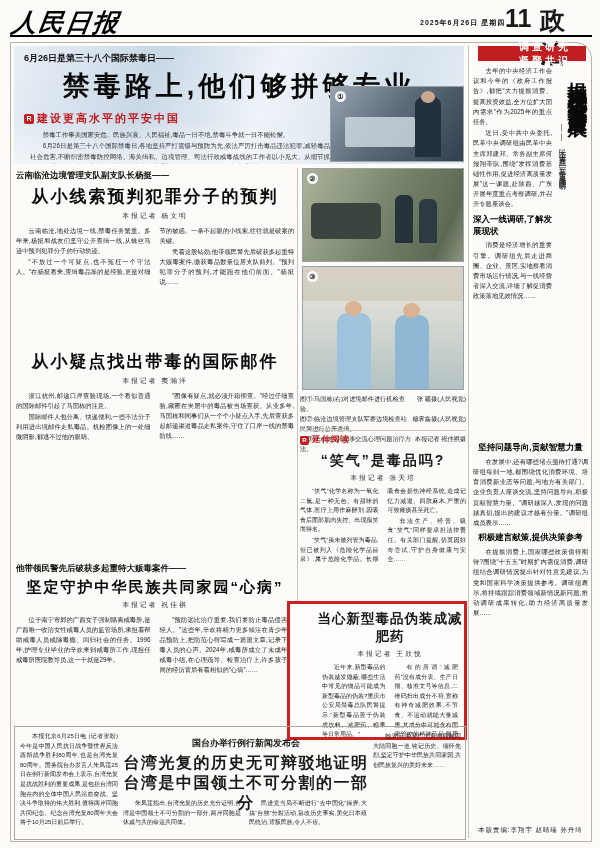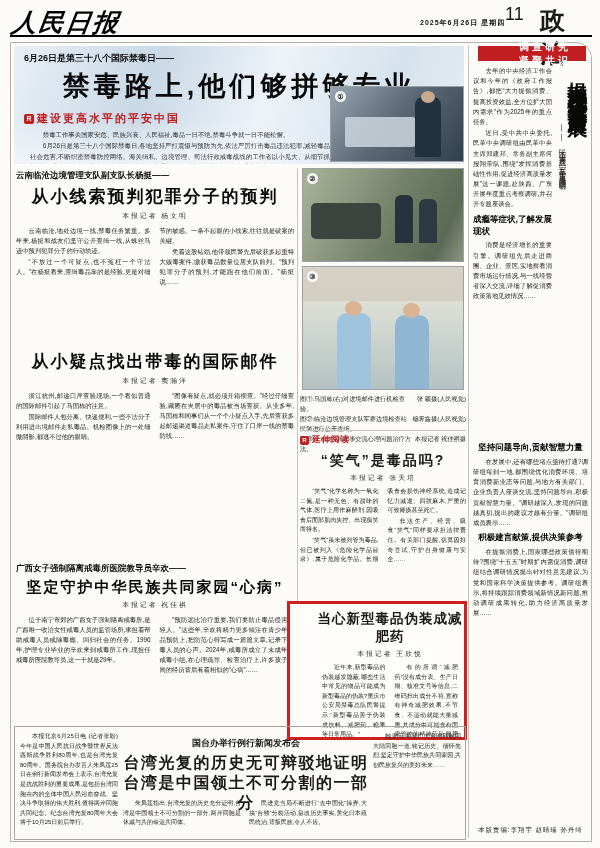--- a/index.html
+++ b/index.html
@@ -4,21 +4,21 @@
 <style>
   * { margin:0; padding:0; box-sizing:border-box; }
   html,body { background:#e9e7e2; }
   body { font-family:"Liberation Sans", sans-serif; color:#1a1a1a; }
   #page { position:relative; width:600px; height:848px; background:#fcfbf8; margin:0 auto; overflow:hidden; }
   .abs { position:absolute; }
 
   
   .logo { font-family:"Liberation Serif", serif; font-style:italic; font-weight:bold; font-size:25px; letter-spacing:2px; transform:skewX(-8deg); color:#000; }
   .m-date { font-size:7px; font-weight:bold; color:#111; letter-spacing:1px; }
-  .m-page { font-size:18px; font-weight:normal; }
+  .m-page { font-size:25px; font-weight:bold; }
   .m-sec  { font-size:25px; font-weight:bold; letter-spacing:8px; }
   .head-rule { height:2px; background:#000; }
   .frame { border:1px solid #b5b2ab; border-top-right-radius:16px; }
 
   
   .banner { background:
       radial-gradient(120% 90% at 20% 110%, rgba(255,255,255,.85) 0%, rgba(255,255,255,0) 55%),
       linear-gradient(110deg,#e9eff6 0%,#c9d8e6 30%,#eef3f8 55%,#d6e2ec 80%,#e7eef4 100%);
       overflow:hidden; }
   .kicker { font-weight:bold; font-size:9px; color:#111; }
@@ -157,21 +157,21 @@
     <div class="art-head" style="margin-top:4px;">从小疑点找出带毒的国际邮件</div>
     <div class="byline">本报记者  窦瀚洋</div>
     <div class="two-col" style="margin-top:5px; height:160px;">
         <p>浙江杭州,邮递口岸查验现场,一个看似普通的国际邮件引起了马国栋的注意。</p>
         <p>国际邮件人包分离、快递便利,一些不法分子利用进出境邮件走私毒品。机检图像上的一处细微阴影,都逃不过他的眼睛。</p>
         <p>“图像有疑点,就必须开箱彻查。”经过仔细查验,藏匿在夹层中的毒品被当场查获。从业多年,马国栋和同事们从一个个小疑点入手,先后查获多起邮递渠道毒品走私案件,守住了口岸一线的禁毒防线……</p>
       </div>
   </div>
 
   <div class="abs" style="left:16px; top:563px; width:278px; height:158px; overflow:hidden;">
-    <div class="art-kicker">广西女子强制隔离戒毒所医院教导员辛欢——</div>
+    <div class="art-kicker">他带领民警先后破获多起重特大贩毒案件——</div>
     <div class="art-head small" style="margin-top:3px;">坚定守护中华民族共同家园“心病”</div>
     <div class="byline">本报记者  祝佳祺</div>
     <div class="two-col" style="margin-top:5px; height:106px;">
         <p>位于南宁市郊的广西女子强制隔离戒毒所,是广西唯一收治女性戒毒人员的监管场所,承担着帮助戒毒人员戒除毒瘾、回归社会的任务。1996年,护理专业毕业的辛欢来到戒毒所工作,现担任戒毒所医院教导员,这一干就是29年。</p>
         <p>“预防远比治疗重要,我们要防止毒品侵害年轻人。”这些年,辛欢将精力更多倾注在青少年毒品预防上,把防范心得写成一篇篇文章,记录下戒毒人员的心声。2024年,戒毒所成立了未成年人戒毒小组,在心理疏导、检查治疗上,许多孩子不同的经历背后有着相似的“心病”……</p>
       </div>
   </div>
 
   <div class="abs hline" style="left:300px; top:430px; width:166px;"></div>
   <div class="abs" style="left:300px; top:434px; width:166px; height:164px; overflow:hidden;">
@@ -220,21 +220,21 @@
 
   <div class="abs rc-banner" style="left:478px; top:46px; width:108px; height:15px;">调查研究  凝聚共识</div>
 
   <div class="abs" style="left:473px; top:66px; width:115px; height:772px; overflow:hidden;">
     <div class="rc-top">
       <div class="rc-top-text rc-text" style="height:372px;">
         <div>
             <p>去年的中央经济工作会议和今年的《政府工作报告》,都把“大力提振消费、提高投资效益,全方位扩大国内需求”作为2025年的重点任务。</p>
             <p>近日,受中共中央委托,民革中央调研组由民革中央主席郑建邦、常务副主席何报翔带队,围绕“发挥消费基础性作用,促进经济高质量发展”这一课题,赴陕西、广东开展年度重点考察调研,并召开专题座谈会。</p>
           </div>
-        <div class="rc-sub">成瘾等症状,了解发展现状</div>
+        <div class="rc-sub">深入一线调研,了解发展现状</div>
         <p style="text-indent:2em;">消费是经济增长的重要引擎。调研组先后走进商圈、企业、景区,实地察看消费市场运行情况,与一线经营者深入交流,详细了解促消费政策落地见效情况……</p>
       </div>
       <div class="vwrap">
         <div class="vsub">——民革中央开展二〇二五年度重点考察调研</div>
         <div class="vtitle">提振消费促进经济高质量发展</div>
       </div>
     </div>
     <div class="rc-text">
       <div class="rc-sub center">坚持问题导向,贡献智慧力量</div>
       <p>在发展中,还有哪些堵点亟待打通?调研组每到一地,都围绕优化消费环境、培育消费新业态等问题,与地方有关部门、企业负责人座谈交流,坚持问题导向,积极贡献智慧力量。“调研越深入,发现的问题越真切,提出的建议才越有分量。”调研组成员表示……</p>

